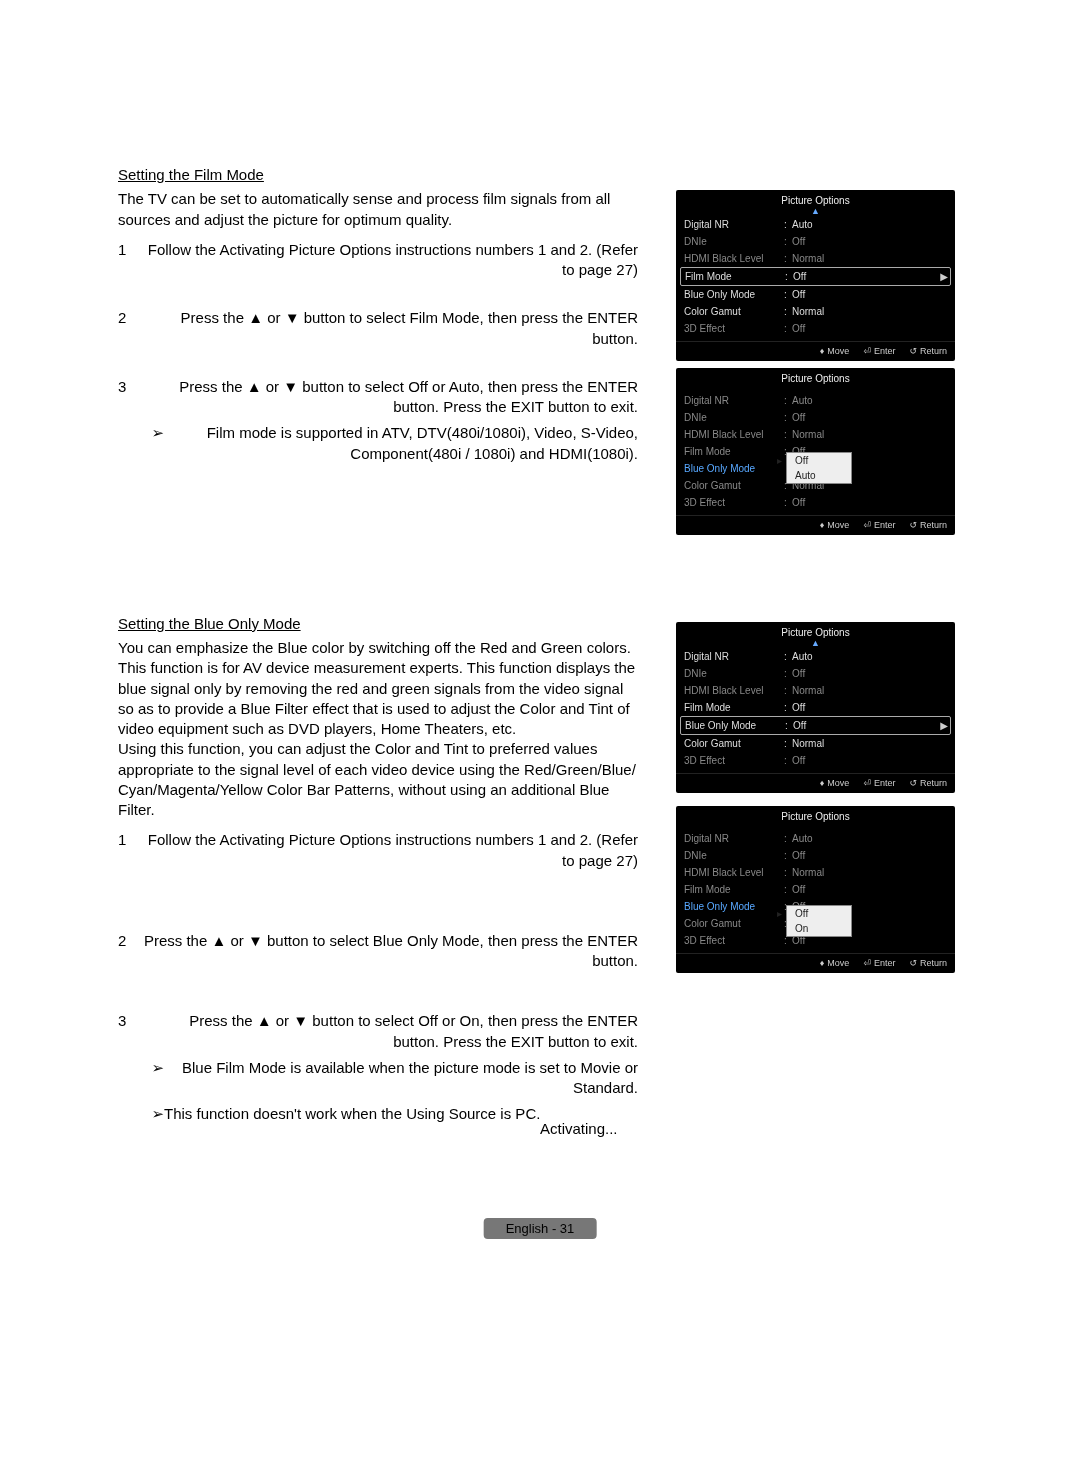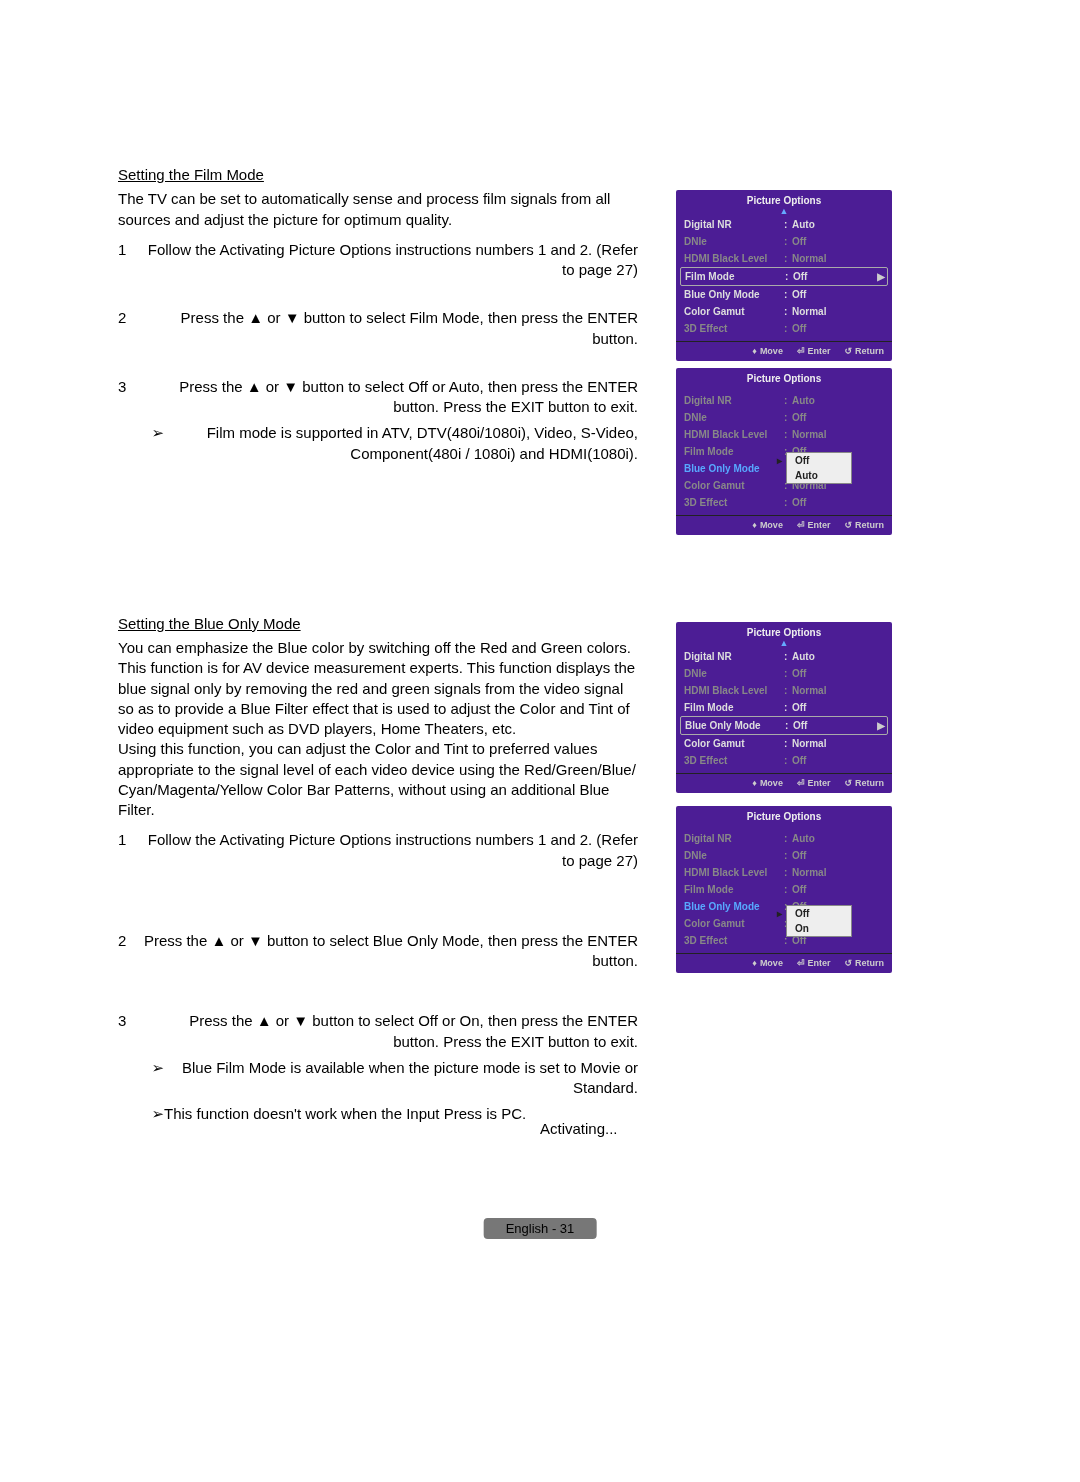--- a/index.html
+++ b/index.html
@@ -66,26 +66,25 @@
     background: #777;
     color: #000000;
     padding: 3px 22px;
     border-radius: 4px;
     font-size: 13px;
   }
 
   
   .osd {
     position: absolute;
-    width: 216px;
-    background: #4c1d95;
+    width: 279px;
+    background: #000000;
     color: #ccc;
     font-size: 10px;
     border-radius: 2px;
-    font-weight: bold;
   }
   .osd-title {
     text-align: center;
     padding: 5px 0 2px 0;
     color: #eee;
     font-size: 10px;
   }
   .osd-arrow-up {
     text-align: center;
     color: #6af;
@@ -214,21 +213,21 @@
     <div class="step">
       <div class="step-num">3</div>
       <div class="step-body">
         <span>Press the ▲ or ▼ button to select Off or On, then press the ENTER button. Press the EXIT button to exit.</span>
         <div class="arrow-line">
           <span class="arrow-mark">➢</span>
           <span>Blue Film Mode is available when the picture mode is set to Movie or Standard.</span>
         </div>
         <div class="arrow-line">
           <span class="arrow-mark">➢</span>
-          <span>This function doesn't work when the Input Press is PC.</span>
+          <span>This function doesn't work when the Using Source is PC.</span>
         </div>
       </div>
     </div>
 
   </div>
 
   <div class="continued">Activating...</div>
   <div class="page-footer">English - 31</div>
 
   <div class="osd osd1">

